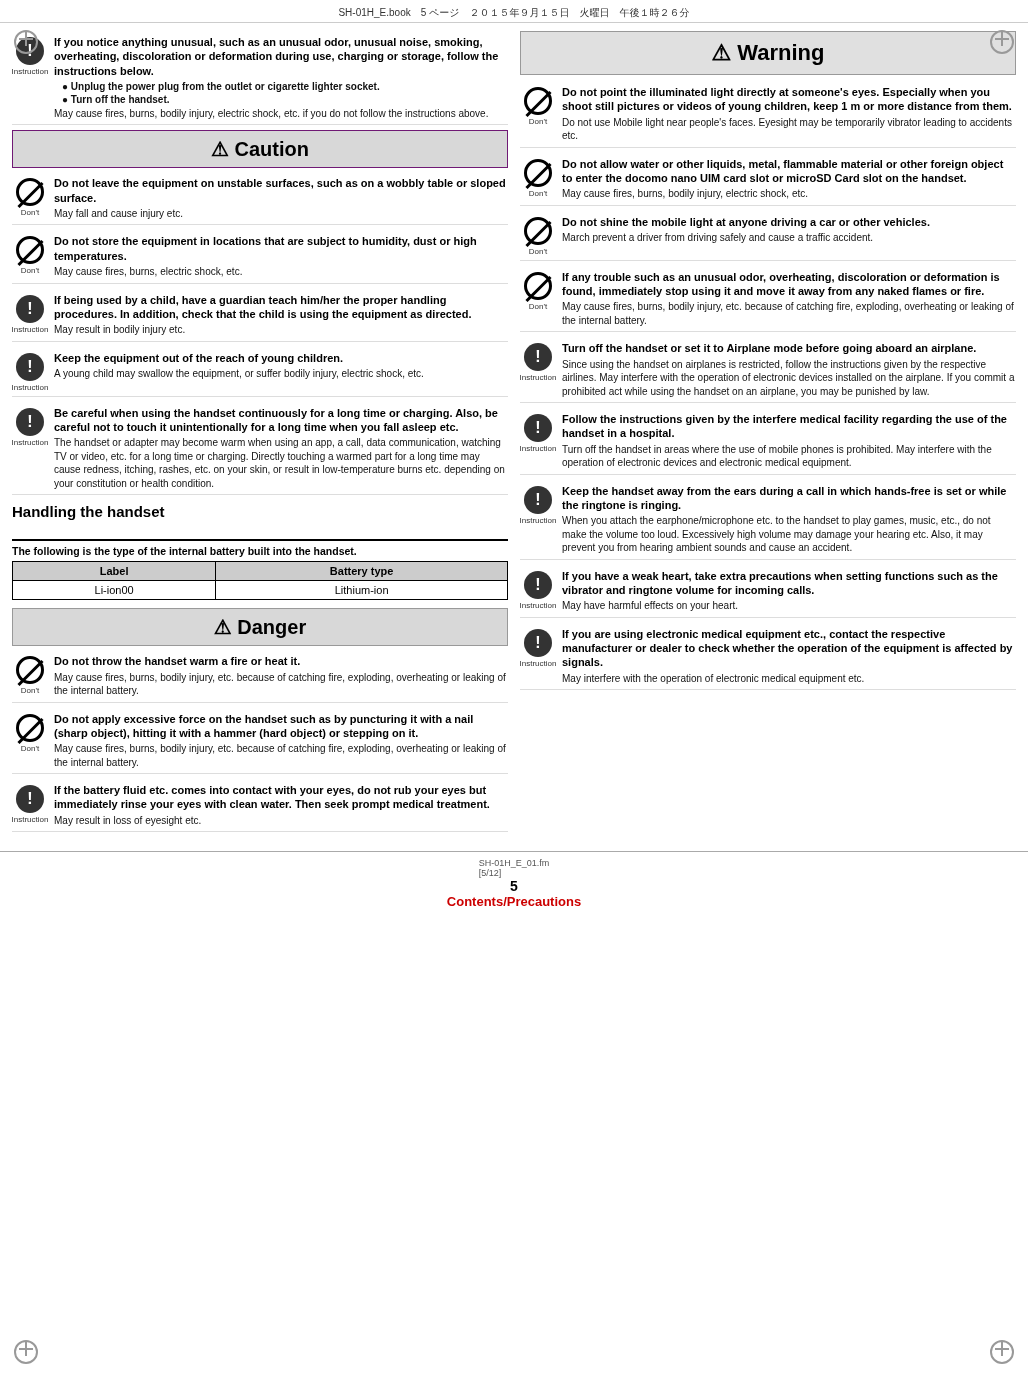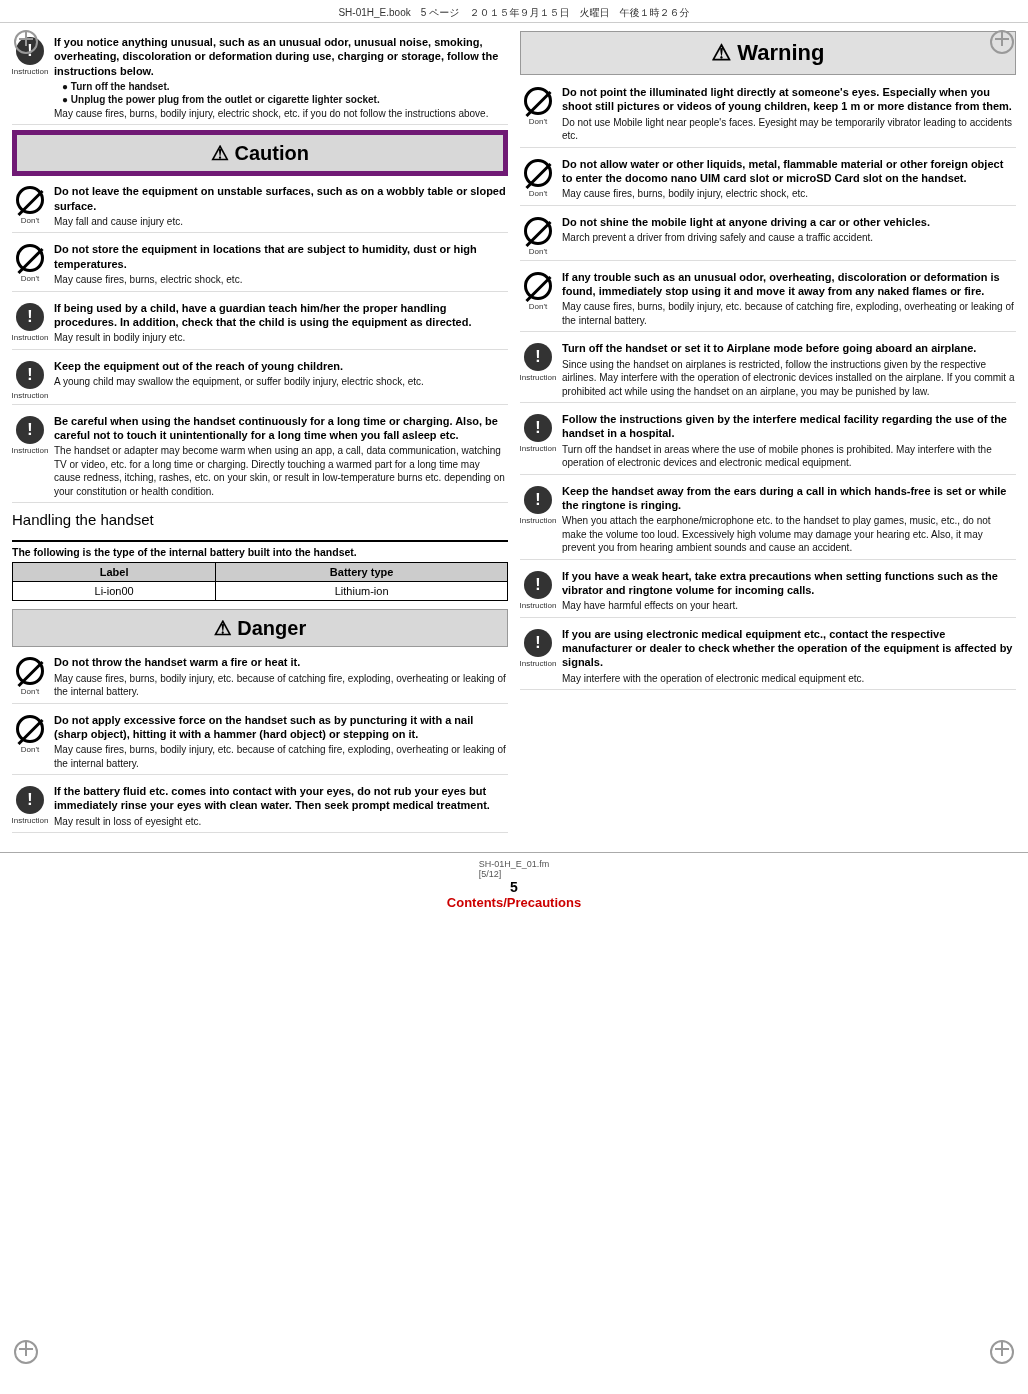--- a/index.html
+++ b/index.html
@@ -50,21 +50,21 @@
     }
 
     
     .caution-header {
       background: #d8d8d8;
       text-align: center;
       font-size: 20px;
       font-weight: bold;
       padding: 6px 0;
       margin-bottom: 4px;
-      border: 5px solid #701a75;
+      border: 1px solid #701a75;
     }
 
     
     .danger-header {
       background: #d8d8d8;
       text-align: center;
       font-size: 20px;
       font-weight: bold;
       padding: 6px 0;
       margin-bottom: 4px;
@@ -157,23 +157,23 @@
       padding-left: 8px;
       font-weight: bold;
     }
 
     .handling-section {
       margin: 8px 0;
     }
 
     .handling-section h2 {
       font-size: 15px;
-      font-weight: normal;
+      font-weight: bold;
       border-bottom: 2px solid #000;
-      padding-bottom: 12px;
+      padding-bottom: 19px;
       margin-bottom: 4px;
     }
 
     .handling-section p {
       font-size: 10.5px;
       margin-bottom: 4px;
       font-weight: bold;
     }
 
     table.battery-table {
@@ -282,22 +282,22 @@
   <div class="left-col">
 
     <div class="section-block">
       <div class="icon-col">
         <div class="icon-instruction">!</div>
         <div class="icon-label">Instruction</div>
       </div>
       <div class="text-col">
         <div class="title">If you notice anything unusual, such as an unusual odor, unusual noise, smoking, overheating, discoloration or deformation during use, charging or storage, follow the instructions below.</div>
         <div class="body">
+          <div class="bullet">● Unplug the power plug from the outlet or cigarette lighter socket.</div>
           <div class="bullet">● Turn off the handset.</div>
-          <div class="bullet">● Unplug the power plug from the outlet or cigarette lighter socket.</div>
           <div>May cause fires, burns, bodily injury, electric shock, etc. if you do not follow the instructions above.</div>
         </div>
       </div>
     </div>
 
     <div class="caution-header">
       <span>⚠</span>
       <span>Caution</span>
     </div>
 

